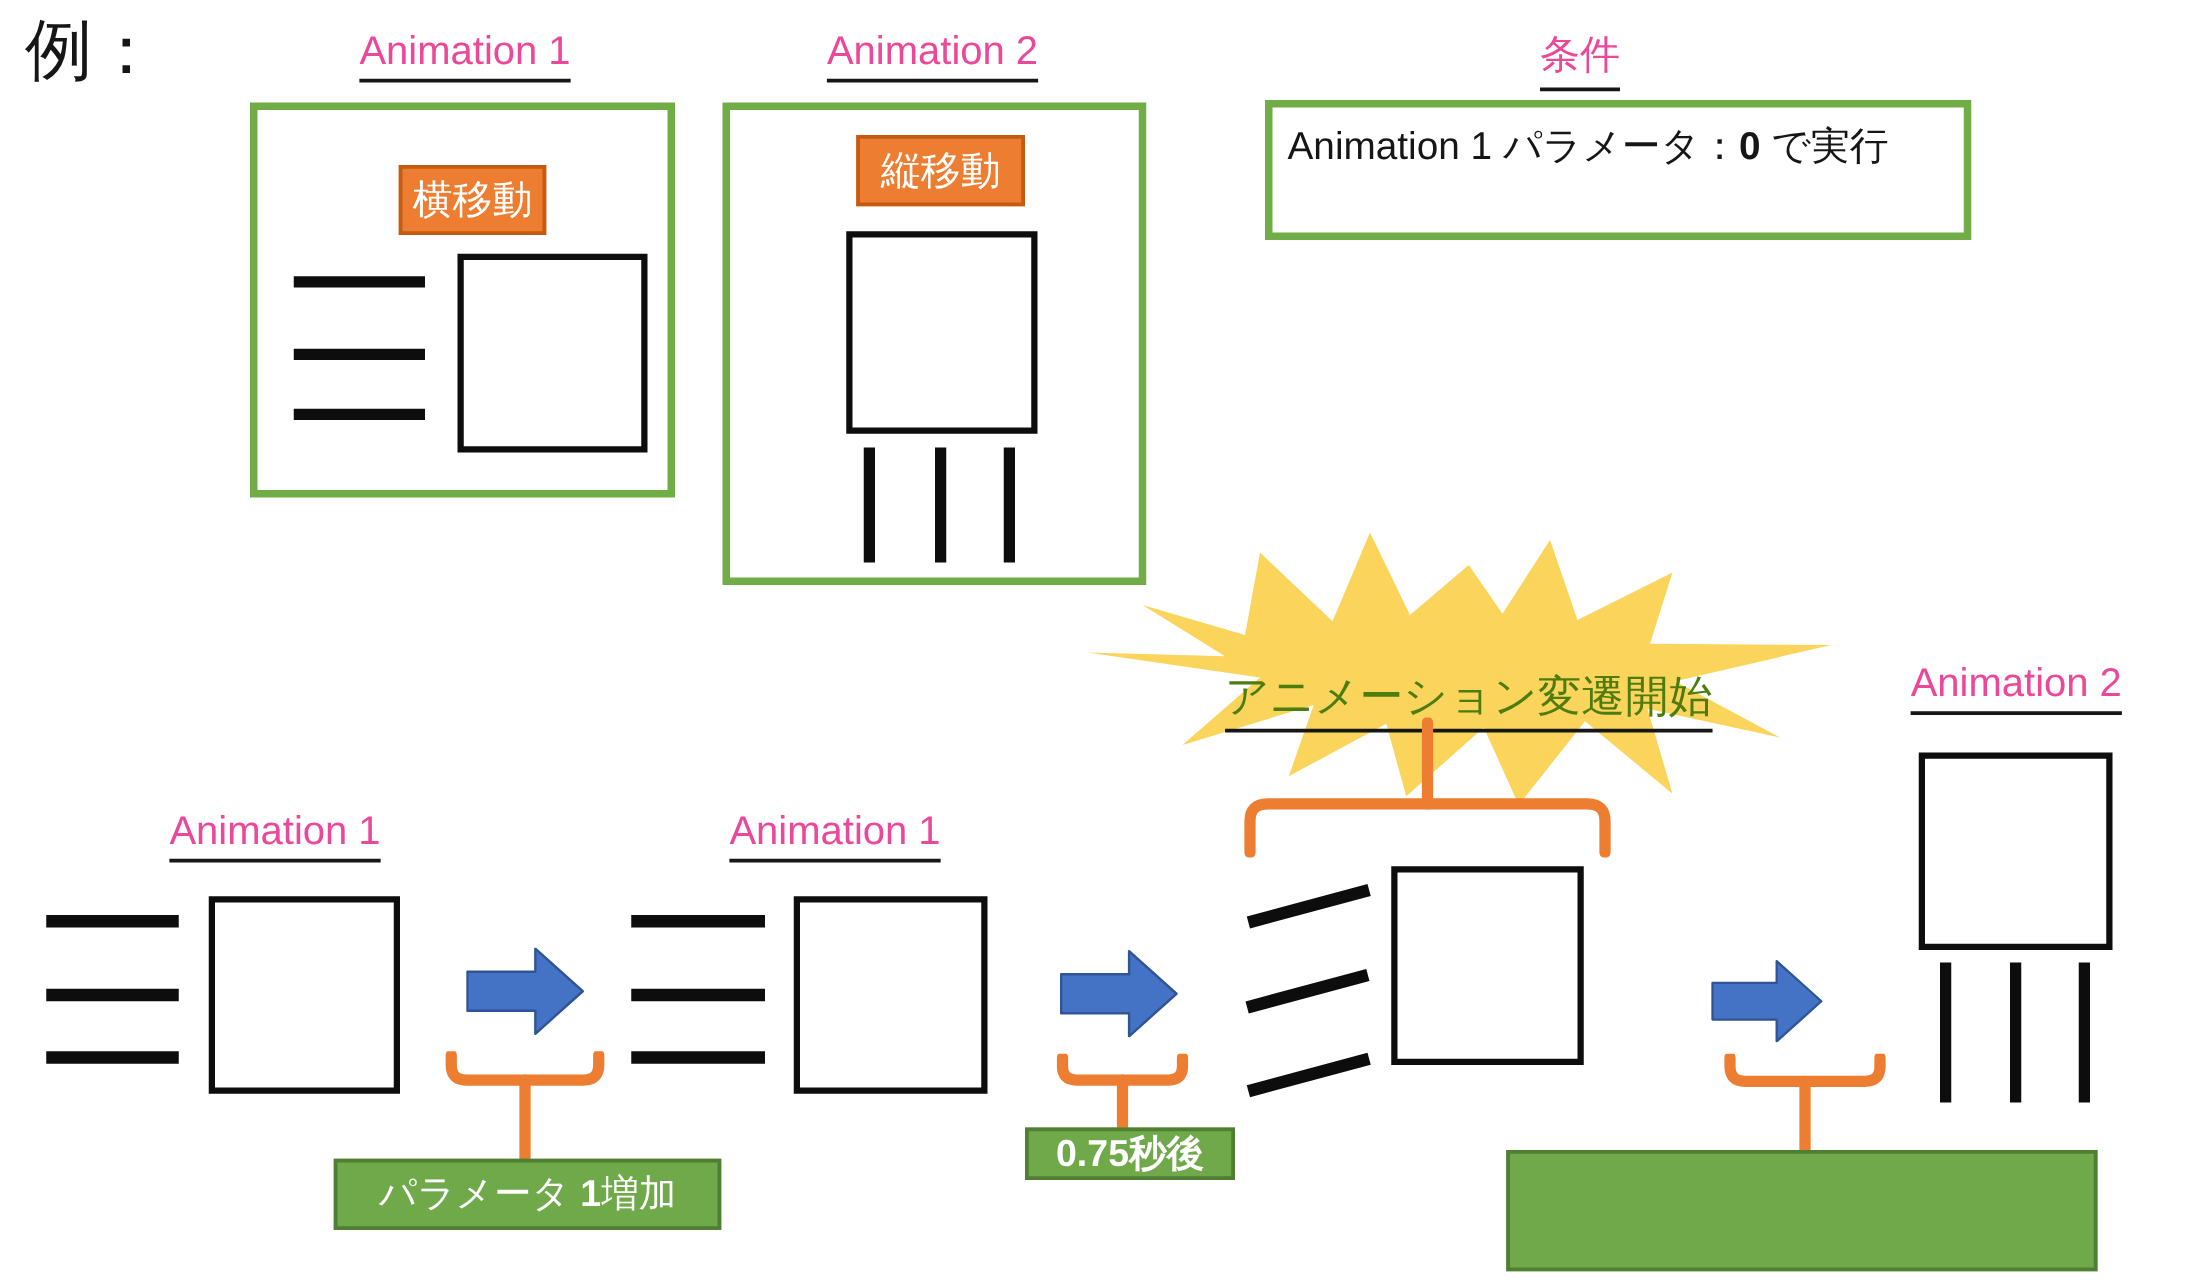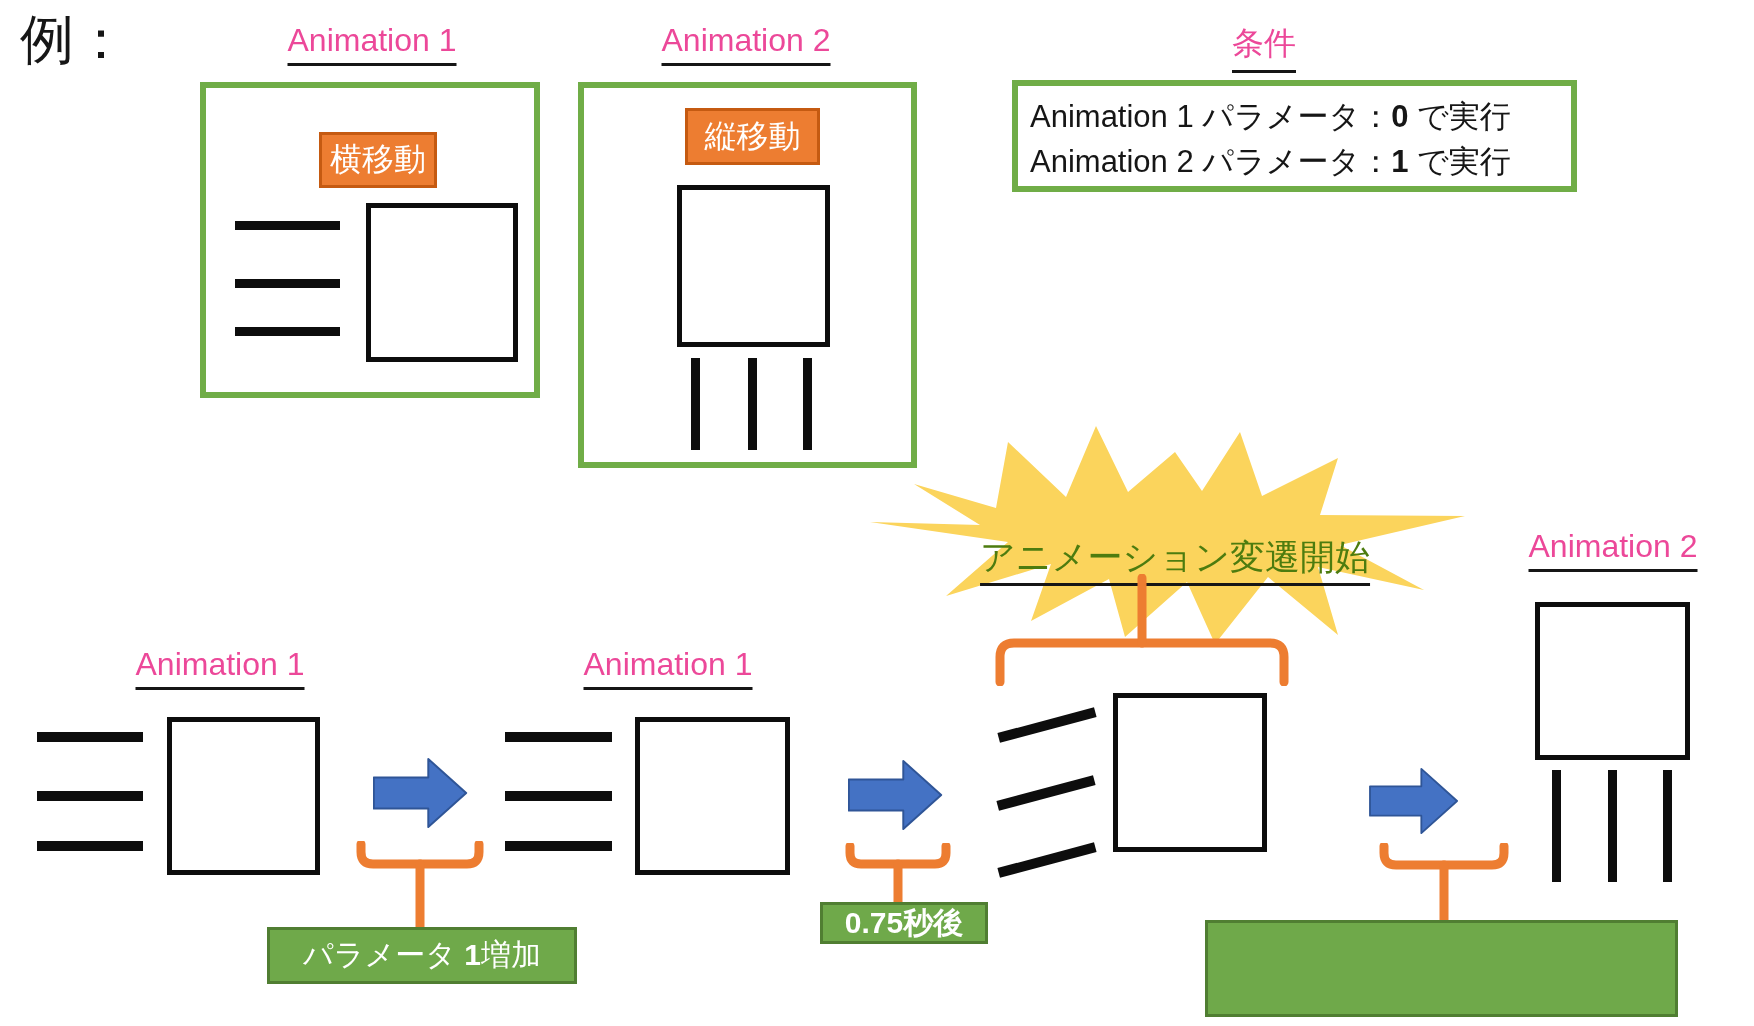--- a/index.html
+++ b/index.html
@@ -62,21 +62,20 @@
 <div class="abs sq" style="left:677px;top:185px;width:143px;height:152px;"></div>
 <div class="abs vline" style="left:691px;top:358px;height:92px;"></div>
 <div class="abs vline" style="left:748px;top:358px;height:92px;"></div>
 <div class="abs vline" style="left:803px;top:358px;height:92px;"></div>
 
 <div class="abs heading ctr" style="left:1253px;top:22px;margin-left:11px;">
   <span class="ul">条件</span>
 </div>
 <div class="abs gpanel cond" style="left:1000px;top:80px;width:565px;height:112px;margin-left:12px;">
   <div><span>Animation 1 パラメータ：</span><b>0</b><span> で実行</span></div>
-  <div><span>Animation 2 パラメータ：</span><b>1</b><span> で実行</span></div>
 </div>
 
 <svg class="abs" style="left:868px;top:424px;" width="600" height="222" viewBox="0 0 600 222">
   <polygon fill="#FBD45C" points="2,98 112,101 46,60 128,84 140,18 198,73 228,2 260,68 307,28 334,67 372,8 394,72 470,34 452,91 597,92 472,121 556,166 450,143 470,211 400,153 347,220 319,158 257,213 241,155 163,197 183,140 78,172 140,118"></polygon>
 </svg>
 <div class="abs burst-label ctr" style="left:1175px;top:534px;">
   <span class="ul">アニメーション変遷開始</span>
 </div>
 
 <svg class="abs" style="left:995px;top:574px;" width="294" height="112" viewBox="0 0 294 112">

